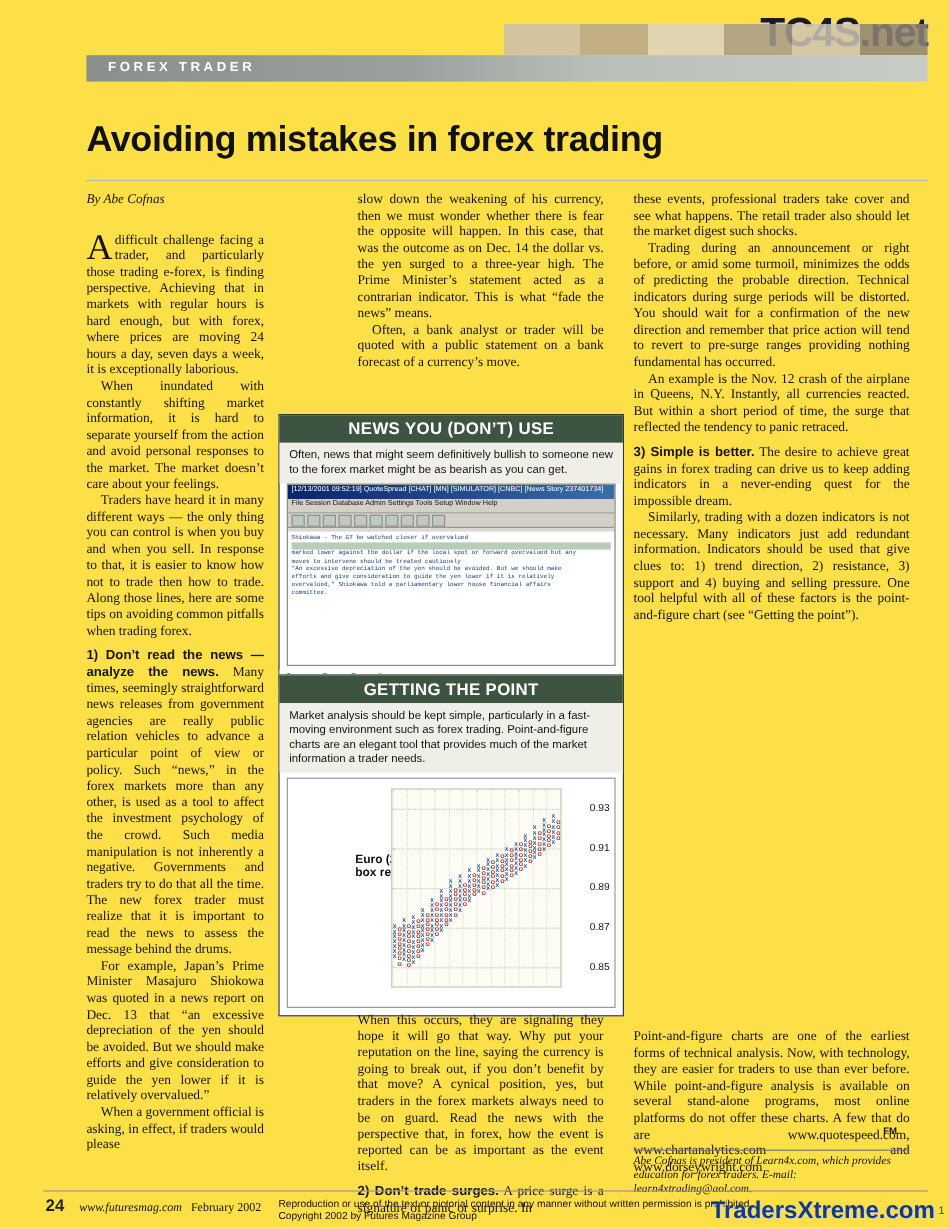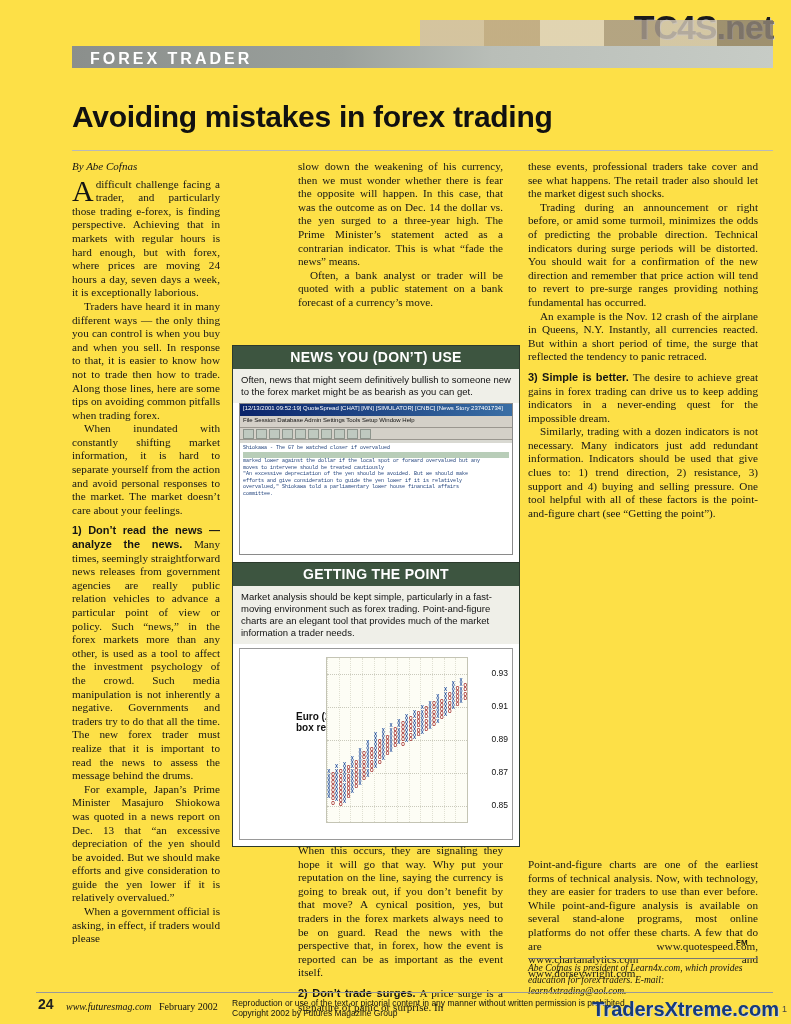--- a/index.html
+++ b/index.html
@@ -39,21 +39,21 @@
     left: 72px;
     right: 18px;
     height: 22px;
     background: linear-gradient(to right, #8b8f8c 0%, #9aa09c 38%, #b9beb8 60%, #c7ccc6 100%);
   }
   .header-bar .section-title {
     position: absolute;
     left: 18px;
     top: 4px;
     font-family: "Liberation Sans", sans-serif;
-    font-size: 16px;
+    font-size: 11px;
     letter-spacing: 3px;
     font-weight: bold;
     color: #ffffff;
   }
   .header-photos {
     position: absolute;
     top: 20px;
     left: 420px;
     right: 18px;
     height: 26px;
@@ -93,21 +93,21 @@
   }
   .col p { margin: 0 0 0 0; text-indent: 12px; }
   .col p.first { text-indent: 0; }
   .col1 { left: 72px; width: 148px; }
   .col2 { left: 298px; width: 205px; }
   .col3 { left: 528px; width: 230px; }
 
   .byline {
     font-style: italic;
     font-size: 11px;
-    margin-bottom: 4px;
+    margin-bottom: 20px;
   }
   .dropcap::first-letter {
     float: left;
     font-size: 30px;
     line-height: 25px;
     padding-right: 2px;
     font-family: "Liberation Serif", serif;
   }
   .subhead {
     font-family: "Liberation Sans", sans-serif;
@@ -380,22 +380,22 @@
   <div class="header-bar">
     <div class="section-title">FOREX TRADER</div>
   </div>
 
   <div class="headline">Avoiding mistakes in forex trading</div>
   <div class="rule-under-head"></div>
 
   <div class="col col1">
     <div class="byline">By Abe Cofnas</div>
     <p class="first dropcap">A difficult challenge facing a trader, and particularly those trading e-forex, is finding perspective. Achieving that in markets with regular hours is hard enough, but with forex, where prices are moving 24 hours a day, seven days a week, it is exceptionally laborious.</p>
+    <p>When inundated with constantly shifting market information, it is hard to separate yourself from the action and avoid personal responses to the market. The market doesn’t care about your feelings.</p>
     <p>Traders have heard it in many different ways — the only thing you can control is when you buy and when you sell. In response to that, it is easier to know how not to trade then how to trade. Along those lines, here are some tips on avoiding common pitfalls when trading forex.</p>
-    <p>When inundated with constantly shifting market information, it is hard to separate yourself from the action and avoid personal responses to the market. The market doesn’t care about your feelings.</p>
     <div class="spacer"></div>
     <p class="first"><span class="subhead">1) Don’t read the news — analyze the news.</span> <span>Many times, seemingly straightforward news releases from government agencies are really public relation vehicles to advance a particular point of view or policy. Such “news,” in the forex markets more than any other, is used as a tool to affect the investment psychology of the crowd. Such media manipulation is not inherently a negative. Governments and traders try to do that all the time. The new forex trader must realize that it is important to read the news to assess the message behind the drums.</span></p>
     <p>For example, Japan’s Prime Minister Masajuro Shiokowa was quoted in a news report on Dec. 13 that “an excessive depreciation of the yen should be avoided. But we should make efforts and give consideration to guide the yen lower if it is relatively overvalued.”</p>
     <p>When a government official is asking, in effect, if traders would please</p>
   </div>
 
   <div class="col col2">
     <p class="first">slow down the weakening of his currency, then we must wonder whether there is fear the opposite will happen. In this case, that was the outcome as on Dec. 14 the dollar vs. the yen surged to a three-year high. The Prime Minister’s statement acted as a contrarian indicator. This is what “fade the news” means.</p>
     <p>Often, a bank analyst or trader will be quoted with a public statement on a bank forecast of a currency’s move.</p>
   </div>

